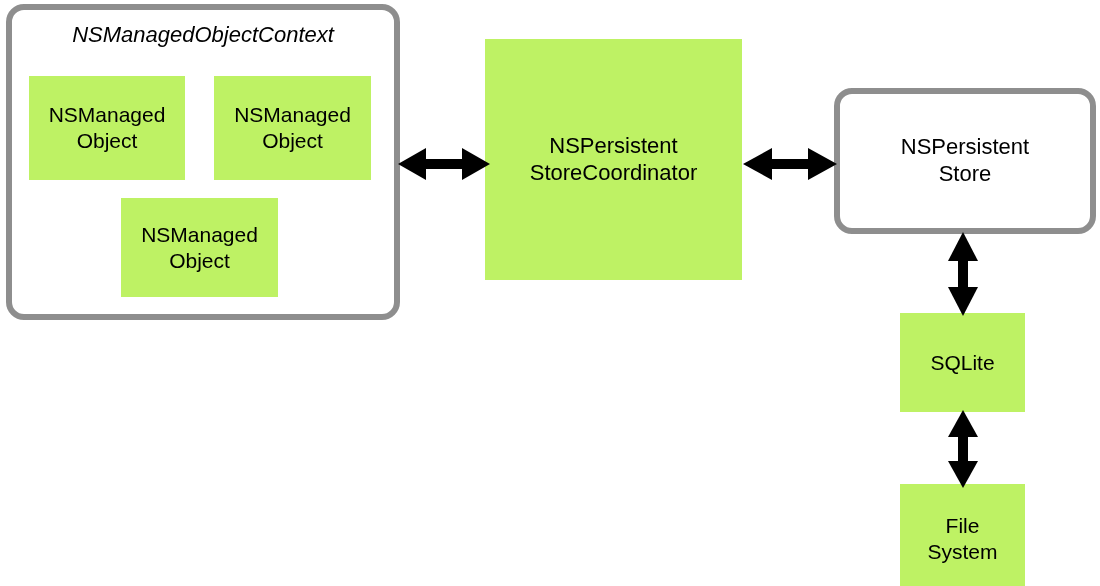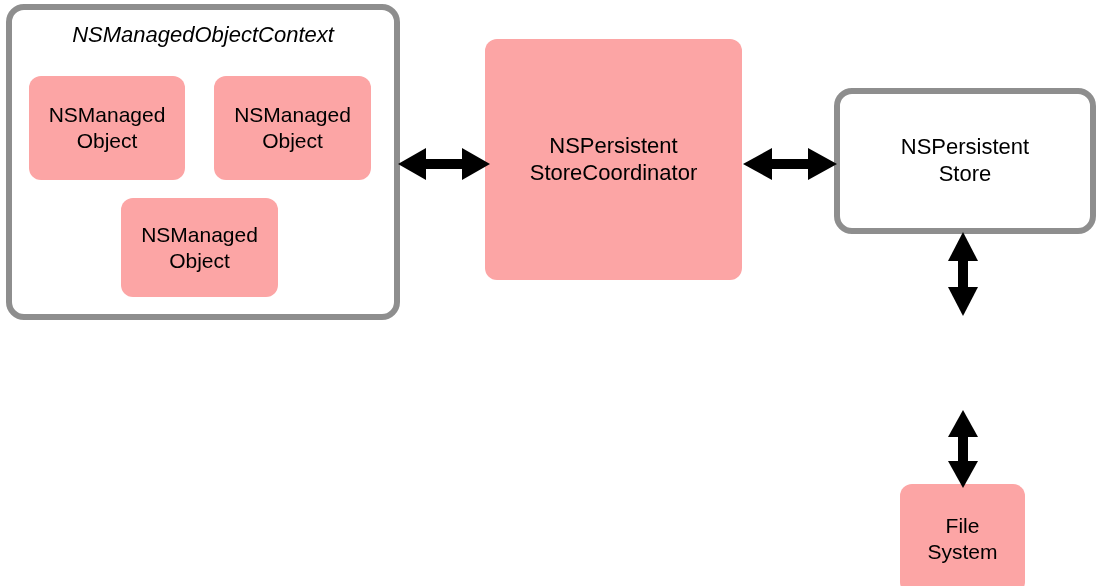--- a/index.html
+++ b/index.html
@@ -27,22 +27,22 @@
     box-sizing: border-box;
     display: flex;
     align-items: center;
     justify-content: center;
     text-align: center;
     line-height: 1.22;
     white-space: pre-line;
     color: #000000;
   }
   .node-filled {
-    background: #fca5a5;
-    border-radius: 12px;
+    background: #bef264;
+    border-radius: 0;
   }
   .node-outlined {
     background: #ffffff;
     border: 6px solid #8e8e8e;
     border-radius: 18px;
   }
 
   
   #context-container {
     position: absolute;
@@ -117,20 +117,21 @@
 
   <div class="node node-filled" id="mo-3">NSManaged
 Object</div>
 
   <div class="node node-filled" id="coordinator">NSPersistent
 StoreCoordinator</div>
 
   <div class="node node-outlined" id="persistent-store">NSPersistent
 Store</div>
 
+  <div class="node node-filled" id="sqlite">SQLite</div>
 
   <div class="node node-filled" id="file-system">File
 System</div>
 
   <div class="arrow" id="arrow-context-coordinator">
     <svg width="92" height="36" viewBox="0 0 92 36" xmlns="http://www.w3.org/2000/svg">
       <polygon points="0,18 28,2 28,34"></polygon>
       <rect x="24" y="13" width="44" height="10"></rect>
       <polygon points="92,18 64,2 64,34"></polygon>
     </svg>

